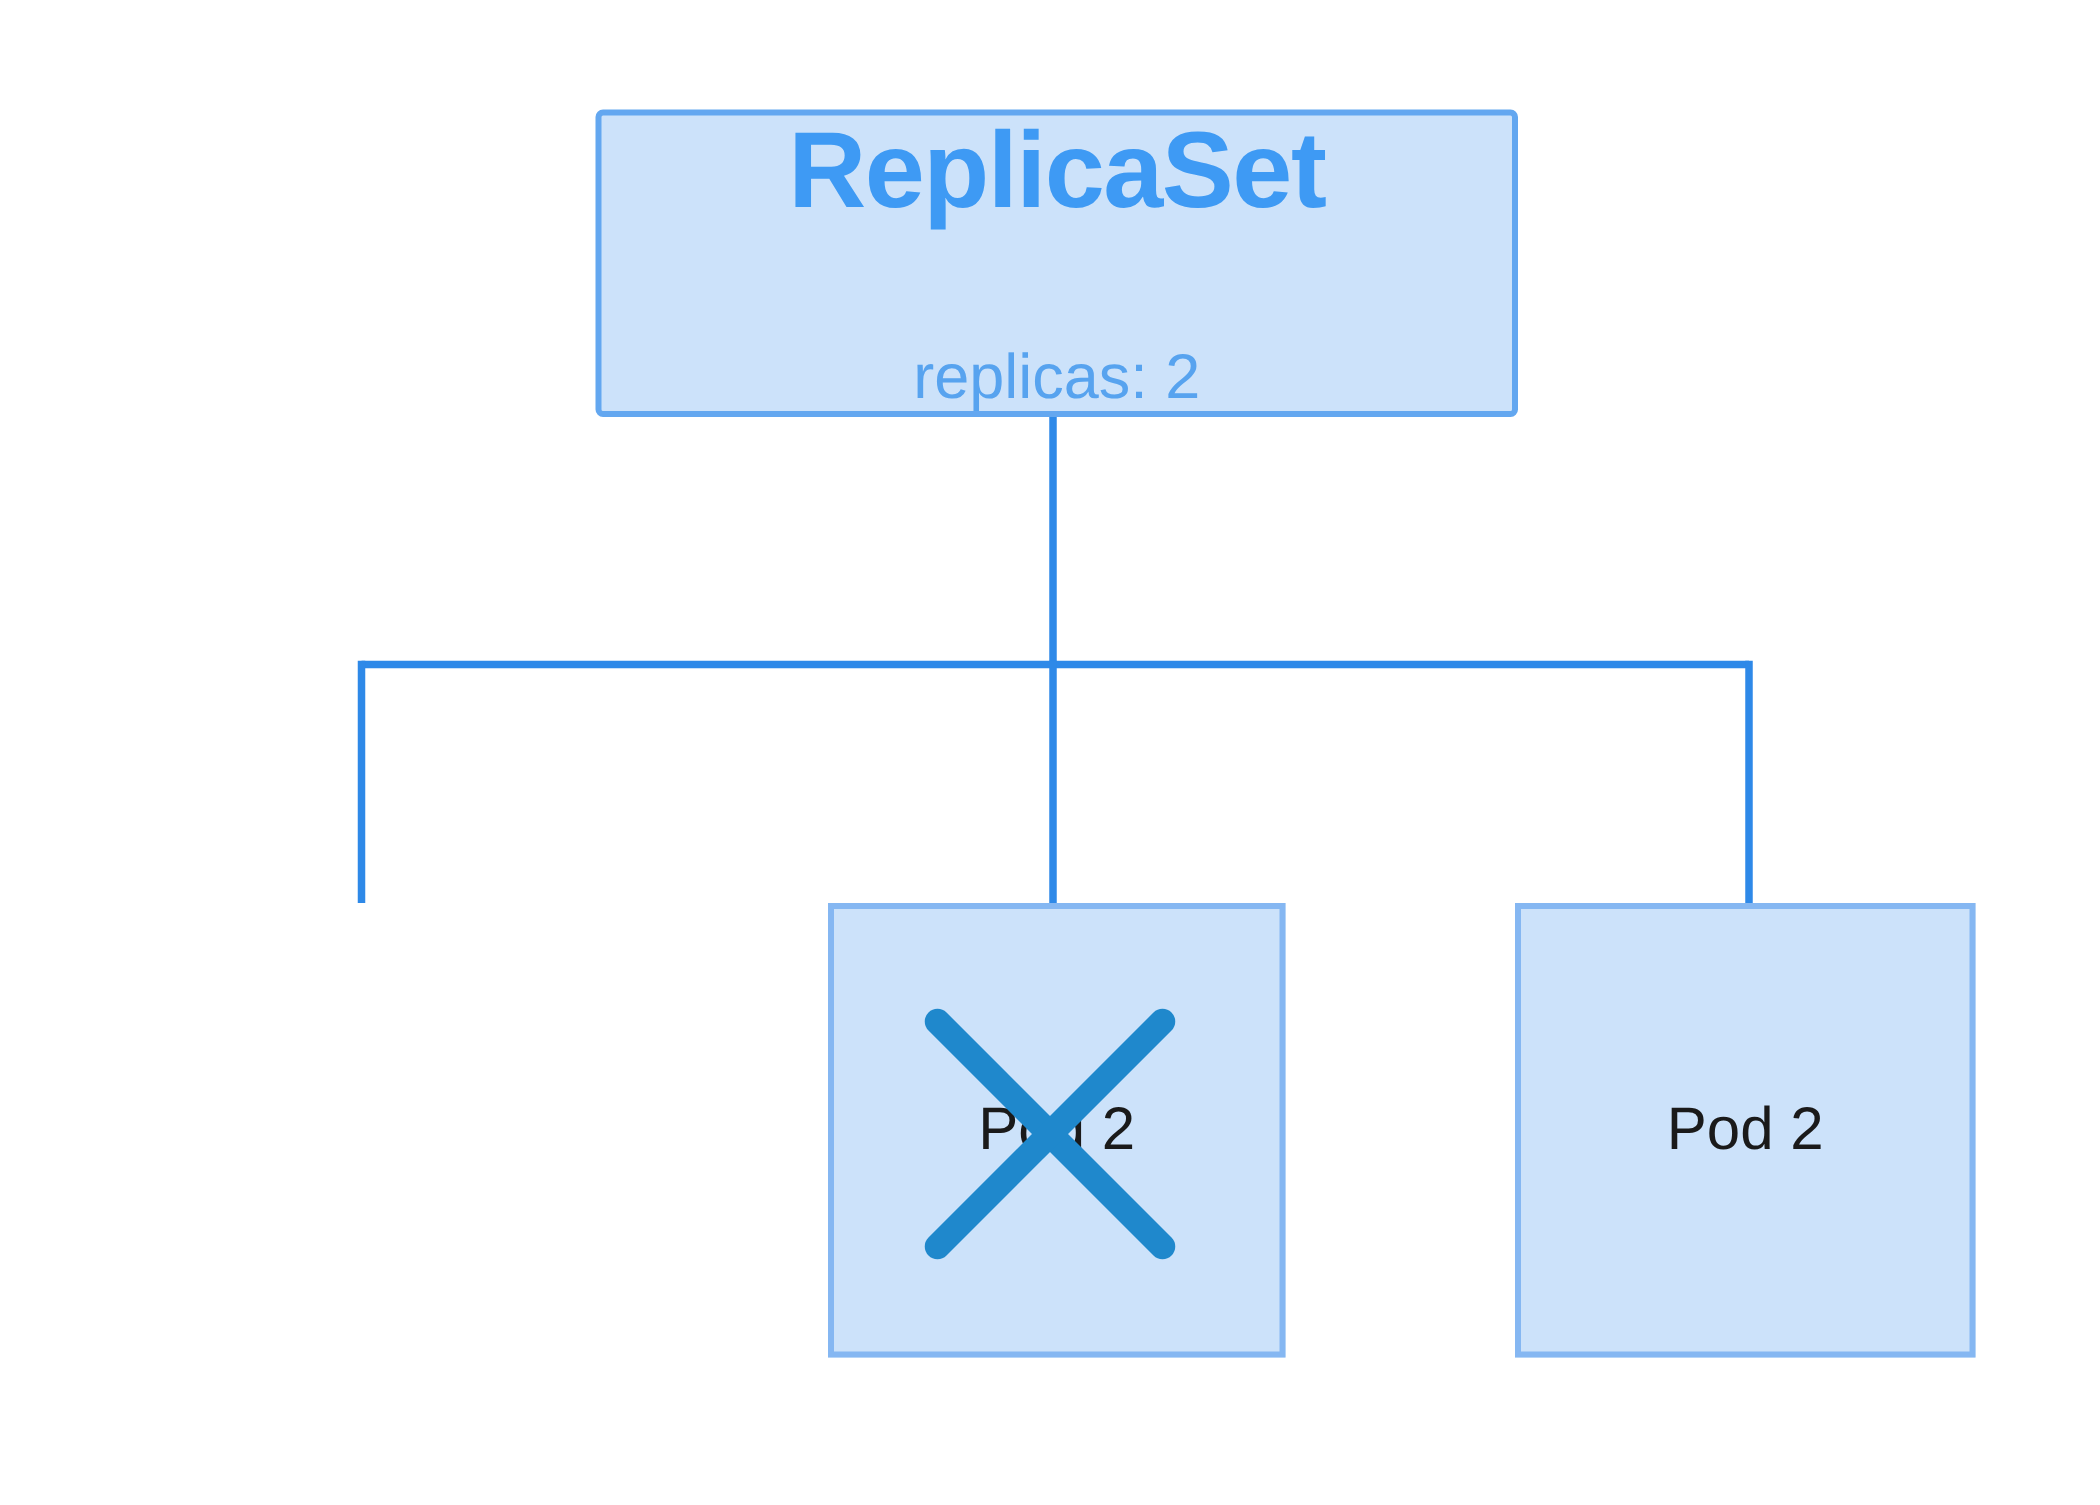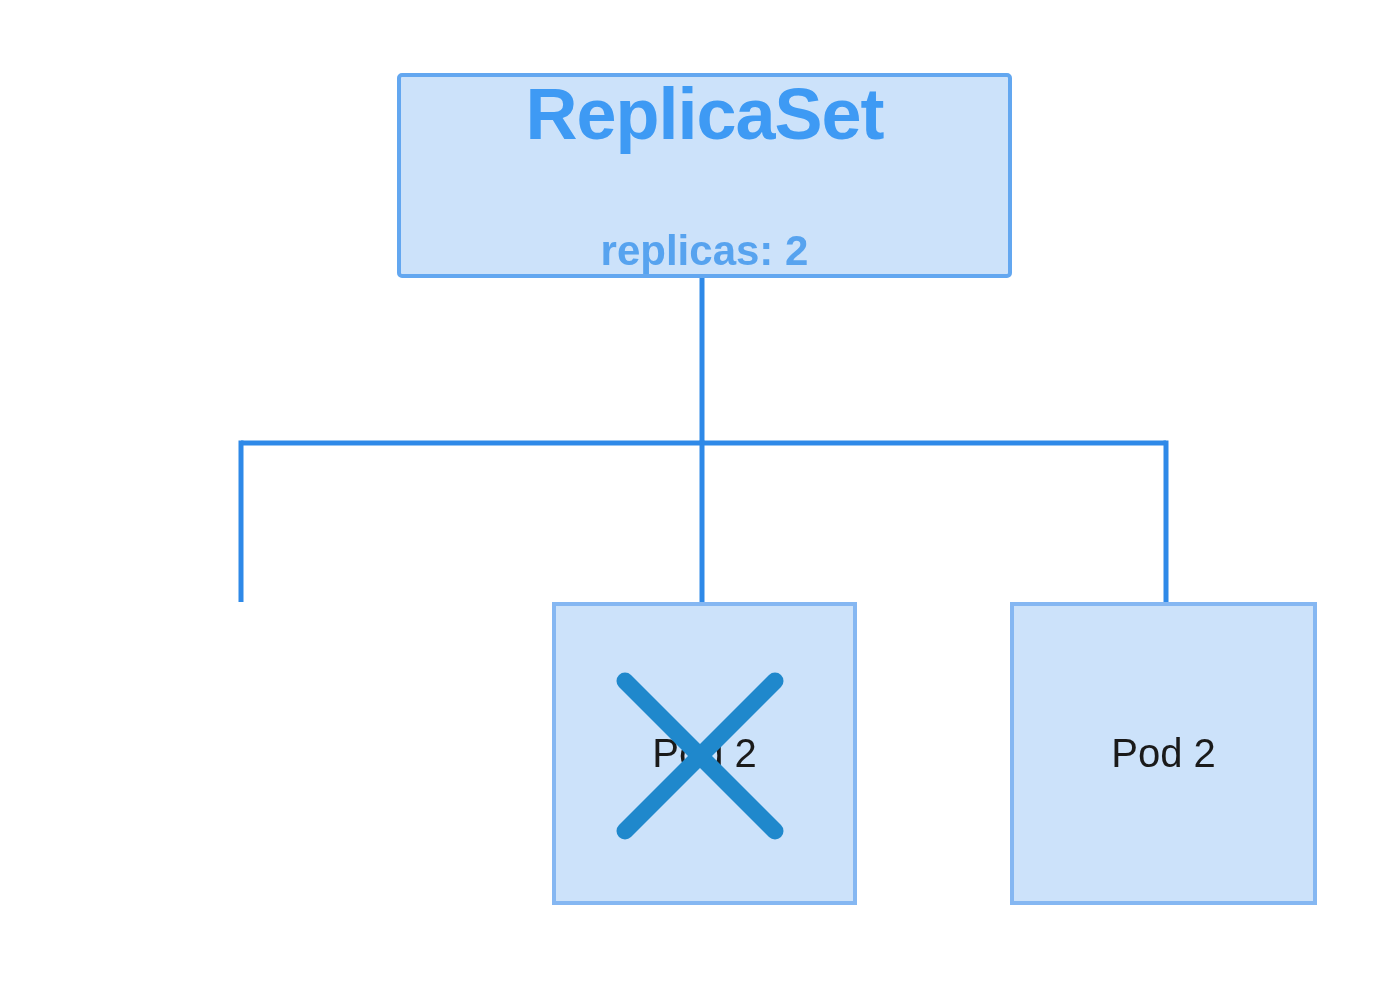--- a/index.html
+++ b/index.html
@@ -28,21 +28,21 @@
     border:4px solid var(--replicaset-border);
     border-radius:5px;
     display:flex;flex-direction:column;align-items:center;justify-content:space-between;
     z-index:2;
   }
   .rs-title{
     color:var(--title-text);font-size:72px;font-weight:bold;line-height:1.05;
     letter-spacing:-1px;
   }
   .rs-subtitle{
-    color:var(--subtitle-text);font-size:42px;font-weight:bold;line-height:1.1;
+    color:var(--subtitle-text);font-size:42px;font-weight:normal;line-height:1.1;
   }
   .pod{
     position:absolute;top:602px;height:303px;
     background:var(--node-fill);
     border:4px solid var(--pod-border);
     display:flex;align-items:center;justify-content:center;
     z-index:2;
   }
   .pod-label{color:var(--pod-text);font-size:40px;z-index:3;}
   .pod-1{left:90px;width:307px;}

